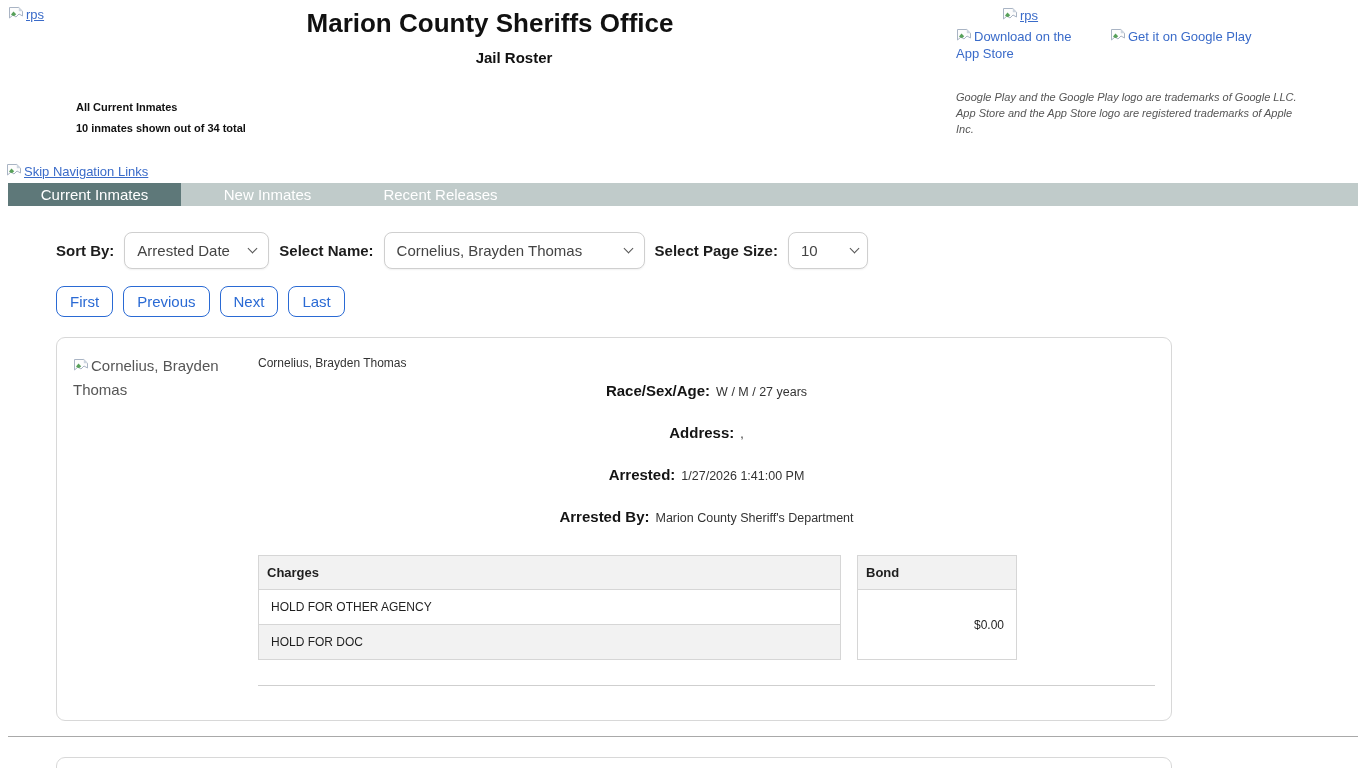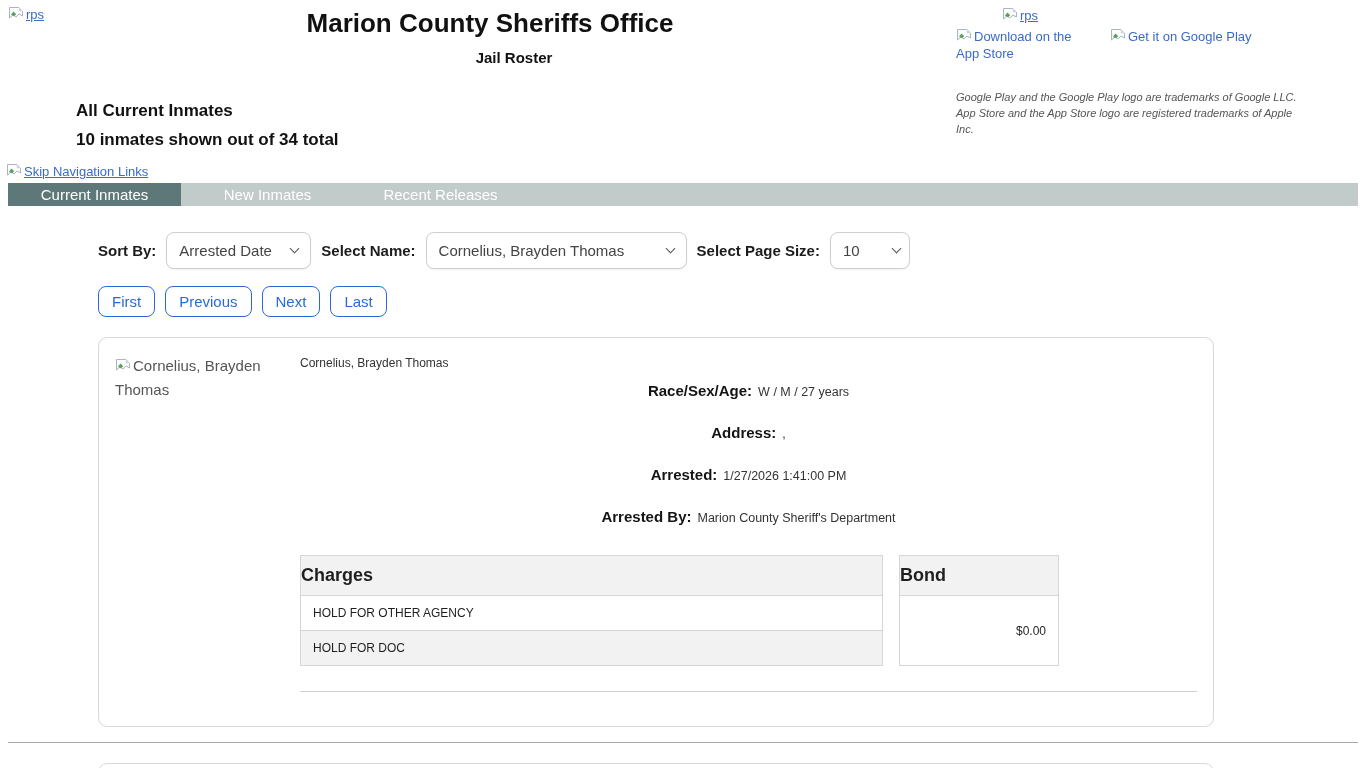--- a/index.html
+++ b/index.html
@@ -25,32 +25,32 @@
   .page-title { font-size: 26px; font-weight: bold; margin: 0; color: #111; }
   .page-subtitle { font-size: 15px; font-weight: bold; margin: 10px 0 0 0; color: #111; padding-left: 48px; }
 
   .store-block { position: absolute; left: 956px; top: 6px; width: 350px; }
   .store-rps { margin-left: 46px; font-size: 13px; display: inline-block; }
   .badges { display: flex; column-gap: 22px; margin-top: 4px; font-size: 13px; line-height: 17px; }
   .badge-appstore { width: 132px; }
   .badge-gplay { white-space: nowrap; }
   .trademarks { margin-top: 27px; font-size: 11px; font-style: italic; color: #555; line-height: 16px; }
 
-  .summary { position: absolute; left: 76px; top: 101px; font-size: 17px; font-weight: bold; color: #111; }
+  .summary { position: absolute; left: 76px; top: 101px; font-size: 11px; font-weight: bold; color: #111; }
   .summary div + div { margin-top: 9px; }
 
   
   .skip-row { margin: 0 0 0 6px; font-size: 13px; line-height: 19px; }
   .tabbar { margin: 2px 8px 0 8px; height: 23px; display: flex; background: #c0cbca; }
   .tab { width: 173px; display: flex; align-items: center; justify-content: center;
          font-size: 15px; color: #ffffff; cursor: pointer; }
   .tab.active { background: #5e7879; }
 
   
-  .main { margin-left: 98px; width: 1116px; }
+  .main { margin-left: 56px; width: 1116px; }
 
   .controls { margin-top: 26px; display: flex; align-items: center; gap: 10px; }
   .ctl-label { font-size: 15px; font-weight: bold; color: #1c1c1c; white-space: nowrap; }
   .selwrap { position: relative; display: inline-block; }
   .selwrap select {
     appearance: none; -webkit-appearance: none;
     border: 1px solid #cfcfcf; border-radius: 8px;
     height: 37px; background: #fff; color: #444;
     font-family: "Liberation Sans", sans-serif; font-size: 15px;
     padding: 0 30px 0 12px;
@@ -80,21 +80,21 @@
   .details { flex: 1 1 auto; min-width: 0; }
   .inmate-name { font-size: 12px; color: #333; margin: 2px 0 13px 0; }
   .detail-row { margin-bottom: 25px; font-size: 12.5px; color: #333; line-height: 15px; text-align: center; }
   .detail-label { font-weight: bold; font-size: 15px; color: #141414; margin-right: 6px; }
 
   .tables { display: flex; gap: 16px; margin-top: 29px; }
   table { border-collapse: collapse; font-size: 12px; color: #1f1f1f; table-layout: fixed; }
   .tbl-charges { width: 583px; }
   .tbl-bond { width: 160px; }
   th, td { border: 1px solid #d6d6d6; text-align: left; }
-  th { background: #f2f2f2; font-weight: bold; padding: 9px 0; font-size: 18px; }
+  th { background: #f2f2f2; font-weight: bold; padding: 9px 8px; font-size: 13px; }
   td { padding: 10px 12px; }
   tbody tr:nth-child(even) td { background: #f2f2f2; }
   .tbl-bond td { text-align: right; }
 
   .inner-hr { border: 0; border-top: 1px solid #cfcfcf; margin: 25px 0 18px 0; }
 
   .page-hr { border: 0; border-top: 1px solid #a9a9a9; margin: 15px 8px 17px 8px; }
 
   .card.partial { height: 160px; overflow: hidden; }
 </style>

